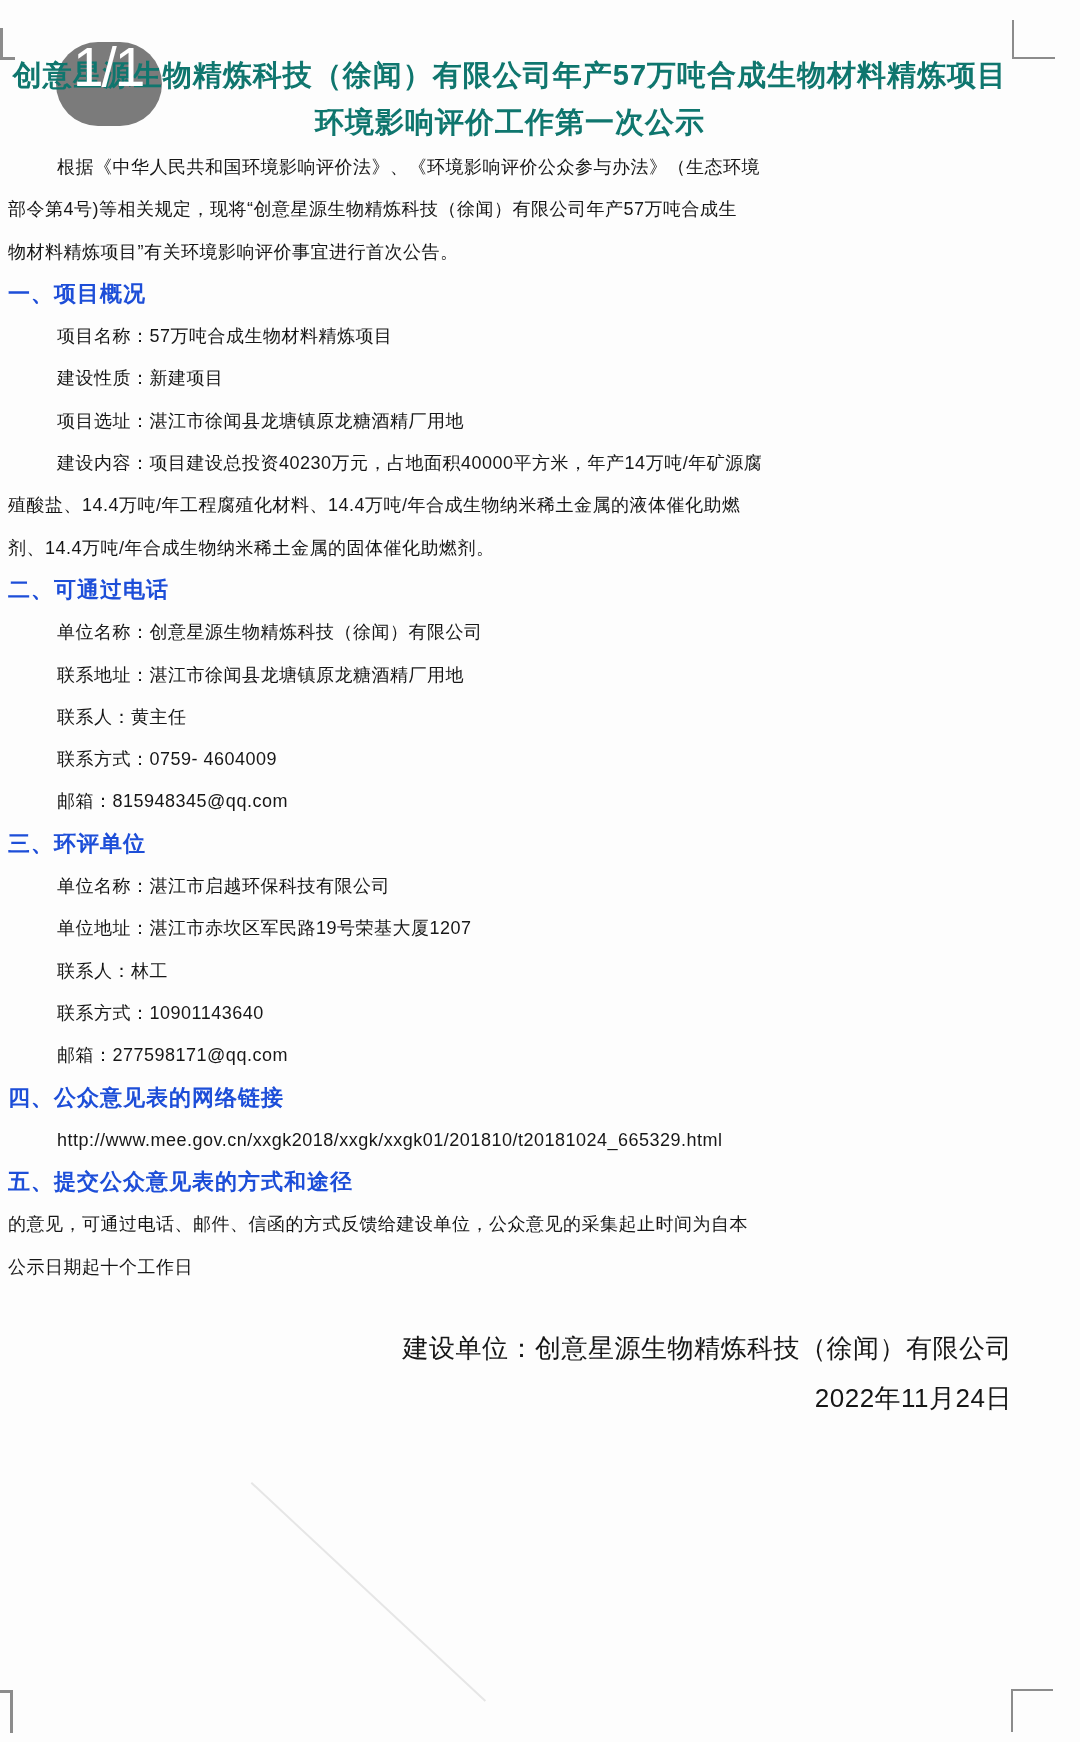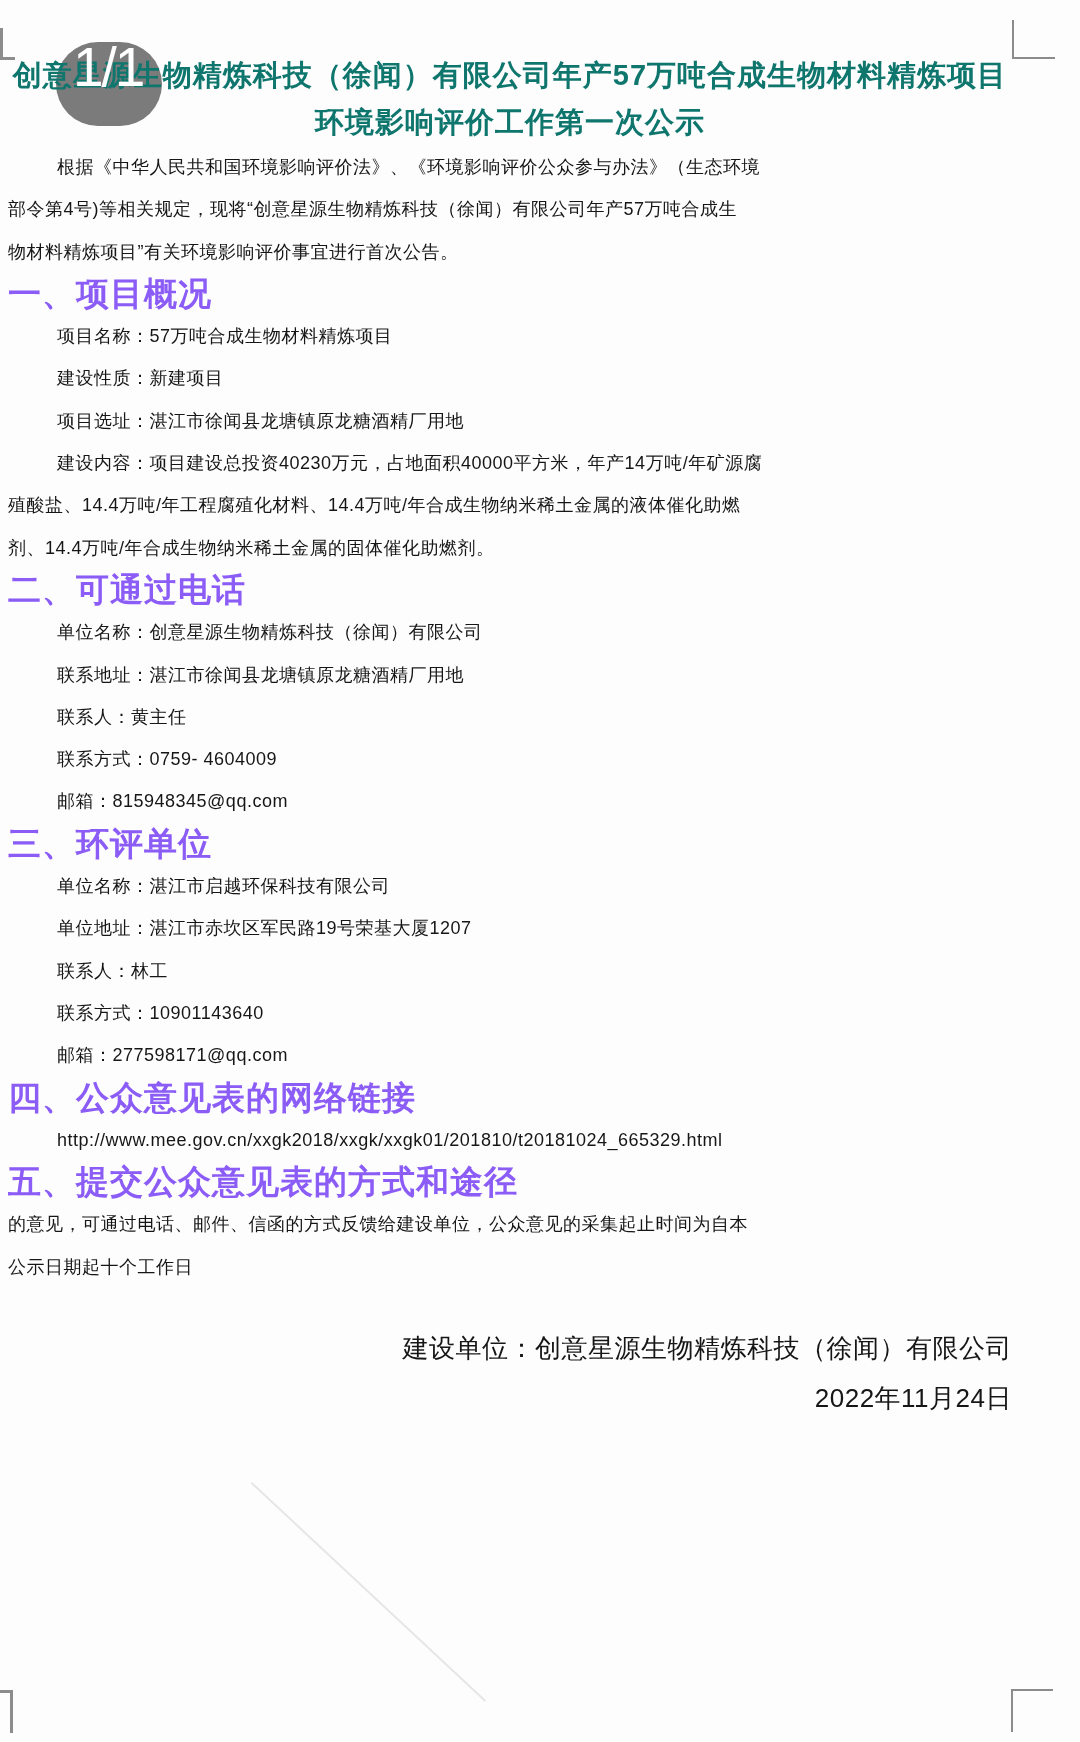--- a/index.html
+++ b/index.html
@@ -45,21 +45,21 @@
     color:#0f766e;
     letter-spacing:1px;
   }
   .body{margin-top:0;}
   .line{
     font-size:18px;line-height:42.3px;white-space:nowrap;
     letter-spacing:0.5px;
   }
   .indent{padding-left:49px;}
   .heading{
-    font-size:33px;font-weight:700;color:#8b5cf6;
+    font-size:22px;font-weight:700;color:#1d4ed8;
     letter-spacing:1px;
   }
   .signature{
     margin-top:35px;
     text-align:right;
     font-size:26px;line-height:50px;
     letter-spacing:0.5px;
   }
 </style>
 </head>

